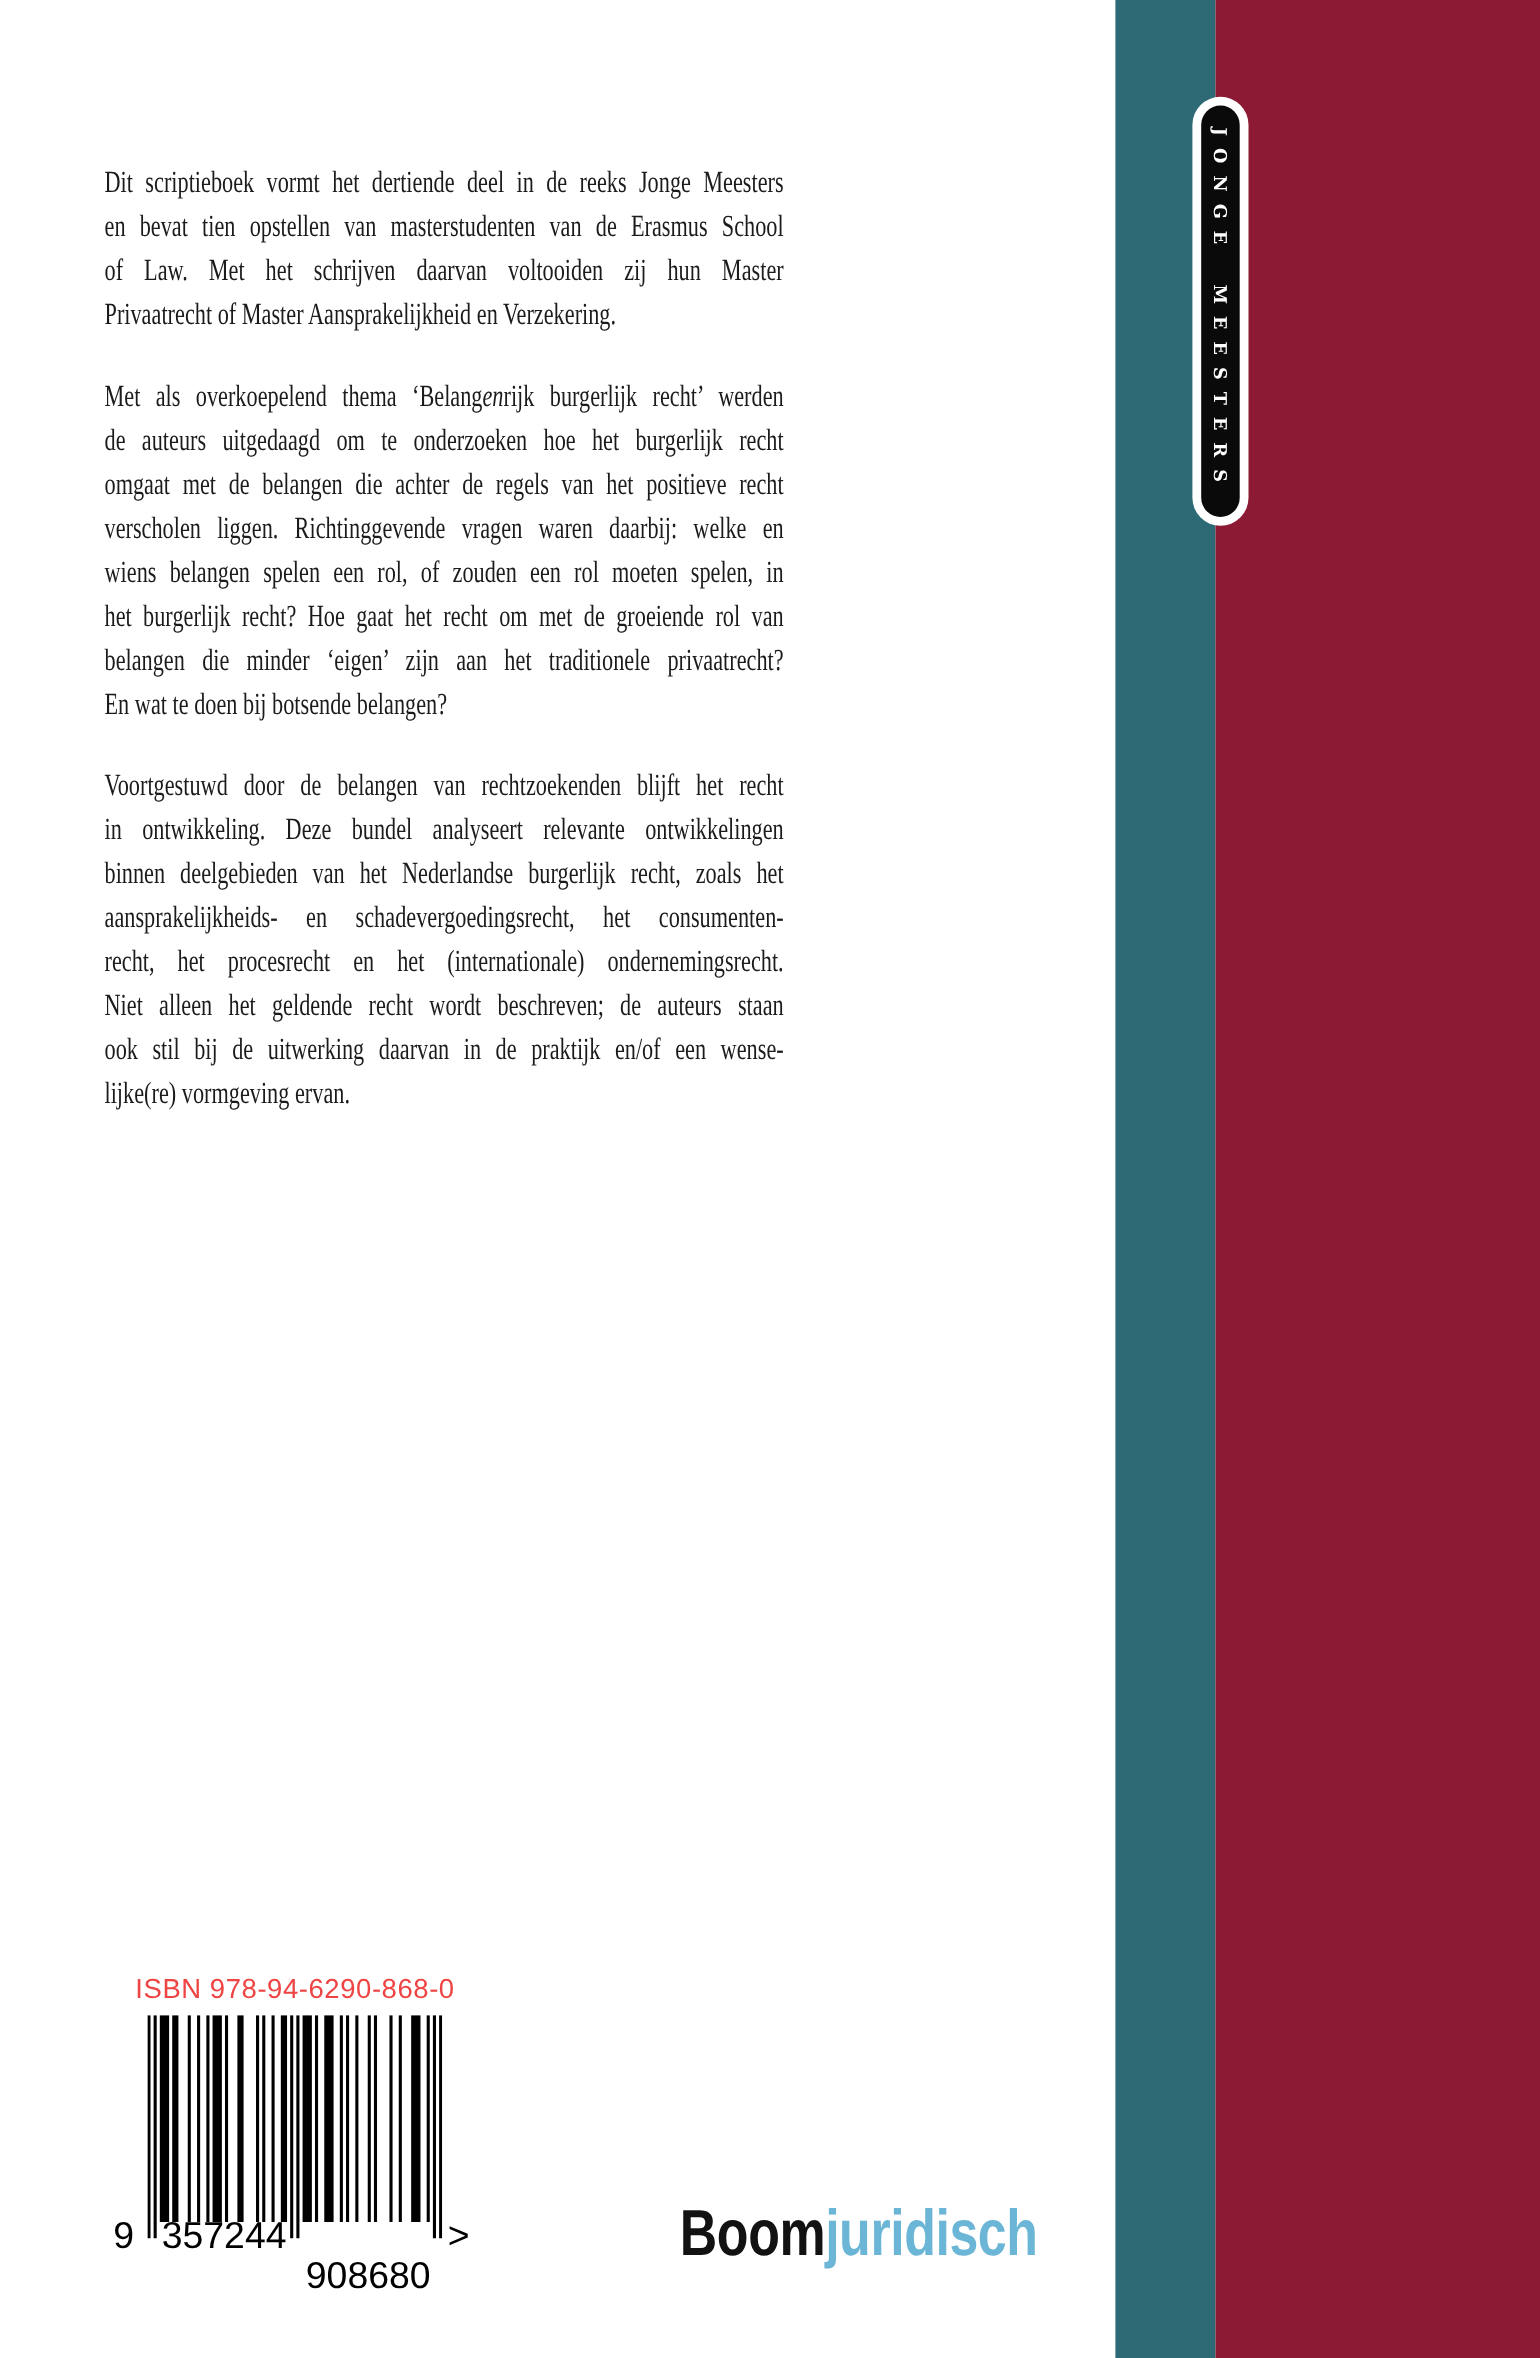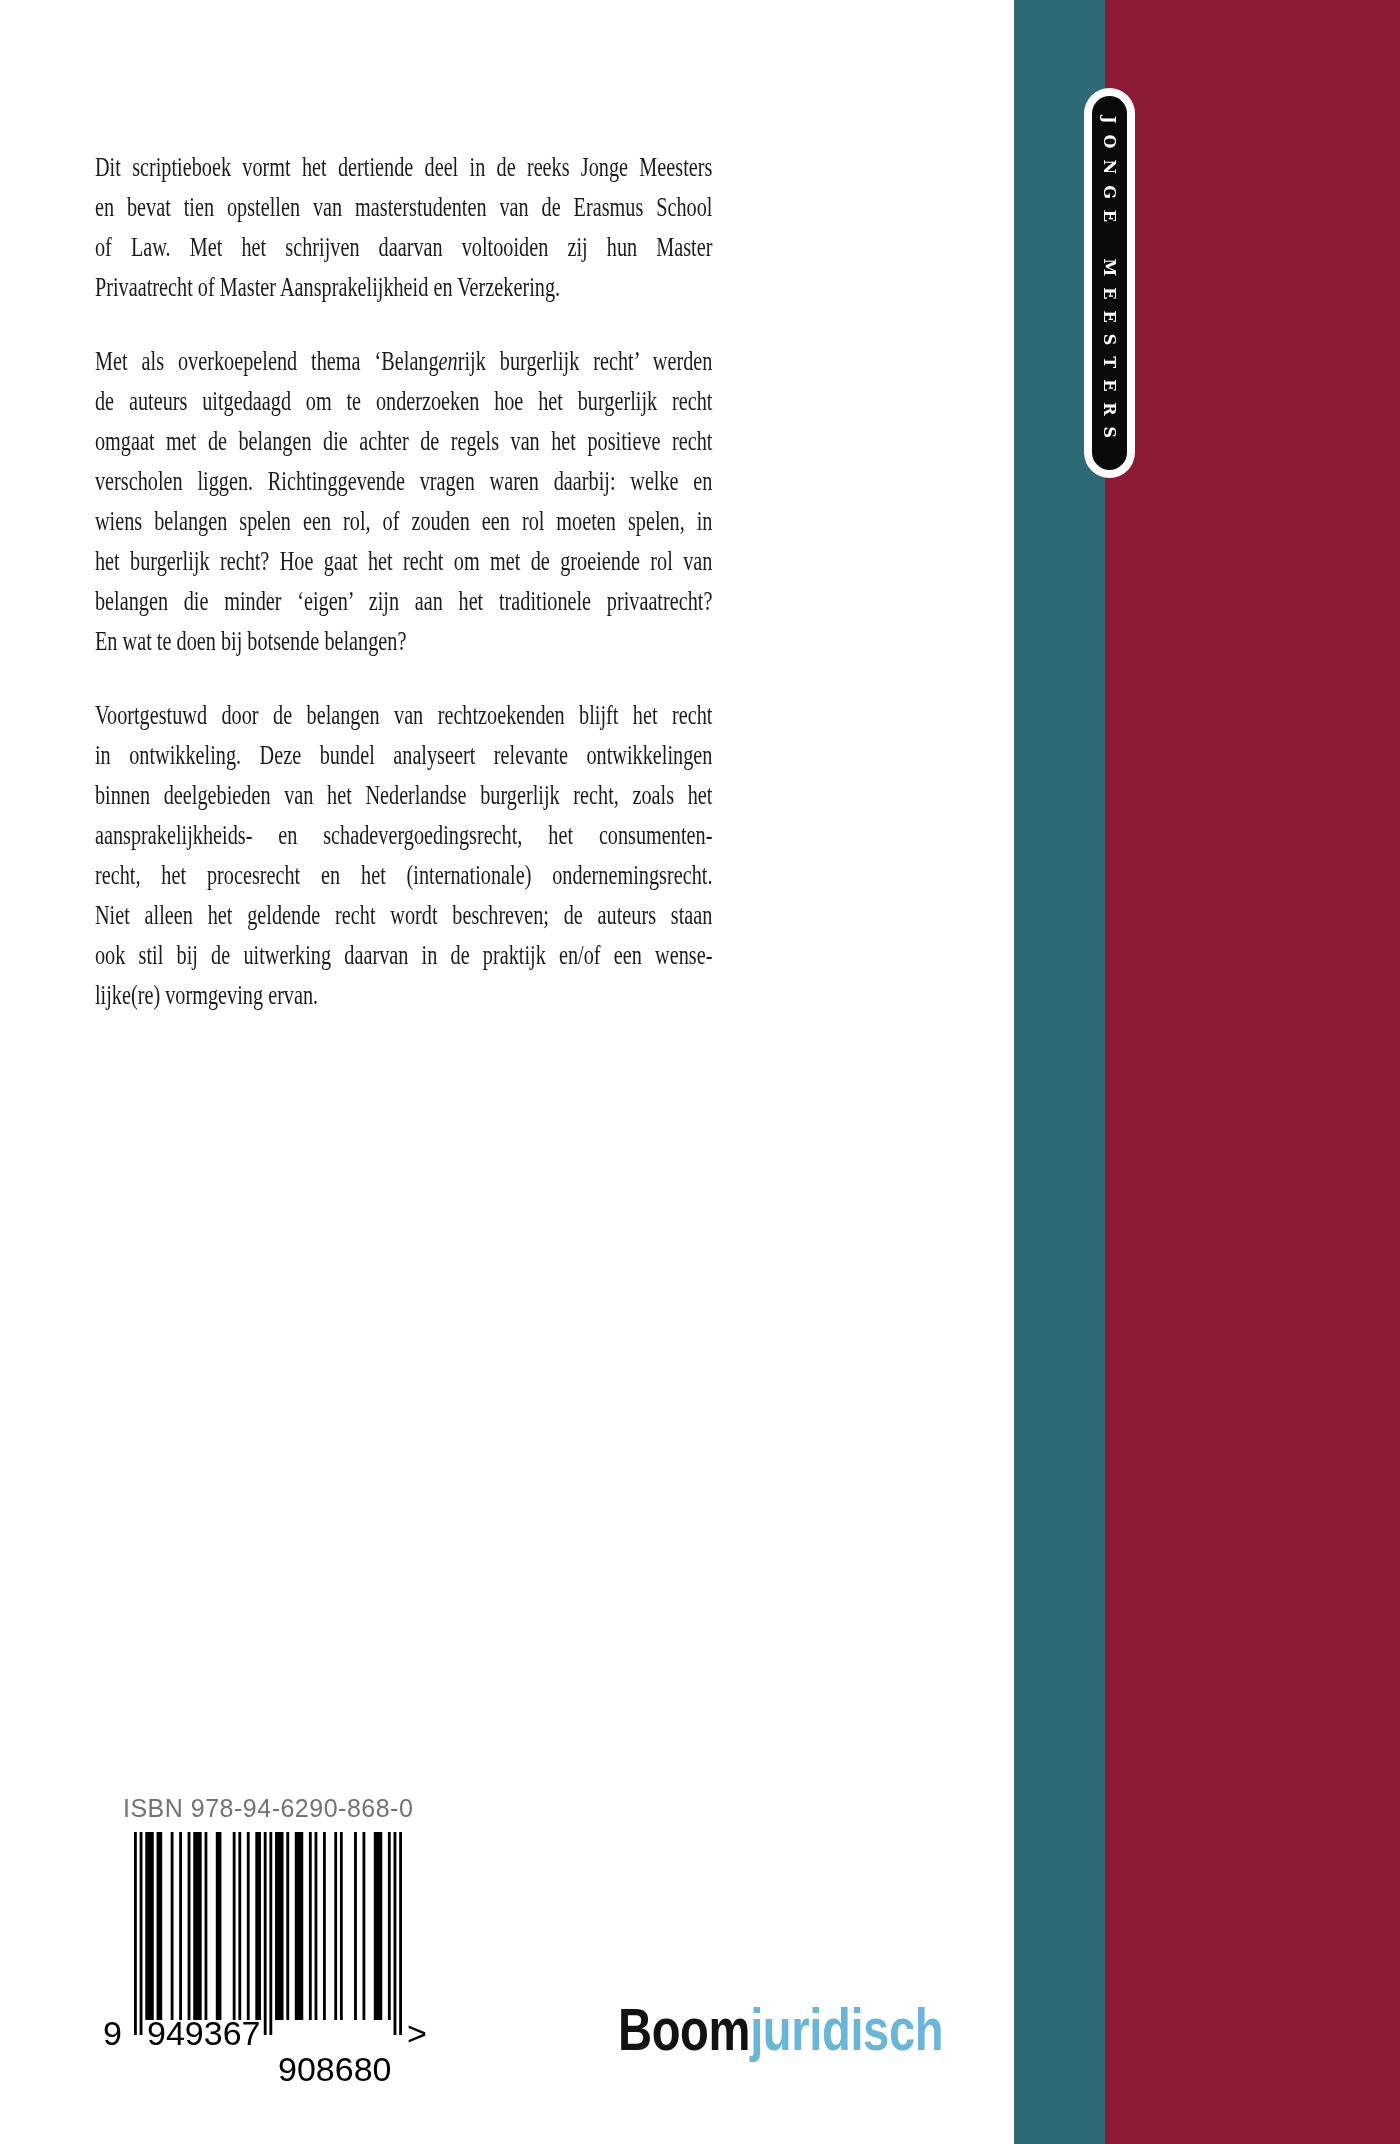--- a/index.html
+++ b/index.html
@@ -38,21 +38,21 @@
   }
   .para{margin:0 0 34px 0;}
   .para:last-child{margin-bottom:0;}
   .line{text-align:justify;text-align-last:justify;white-space:nowrap;}
   .line-last{text-align-last:left;}
   .back-text em{font-style:italic;}
 
   .isbn-label{
     position:absolute;left:123px;top:1793px;line-height:1.2;
     font-family:"Liberation Sans","DejaVu Sans",sans-serif;
-    font-size:25px;letter-spacing:0.5px;color:#737373;
+    font-size:25px;letter-spacing:0.5px;color:#ef4444;
   }
   .barcode{position:absolute;left:134px;top:1832px;width:268px;height:203px;}
   .barcode-digit{
     position:absolute;top:2016px;line-height:1;color:#000;
     font-family:"Liberation Sans","DejaVu Sans",sans-serif;font-size:34px;
   }
   #bd-first{left:103px;}
   #bd-g1{left:147px;}
   #bd-g2{left:278px;margin-top:36px;}
   #bd-arrow{left:407px;}
@@ -142,19 +142,19 @@
         <rect x="205.94" y="0" width="2.82" height="188" fill="#000"></rect>
         <rect x="220.05" y="0" width="2.82" height="188" fill="#000"></rect>
         <rect x="228.51" y="0" width="2.82" height="188" fill="#000"></rect>
         <rect x="239.79" y="0" width="8.46" height="188" fill="#000"></rect>
         <rect x="253.90" y="0" width="2.82" height="188" fill="#000"></rect>
         <rect x="259.54" y="0" width="2.82" height="203" fill="#000"></rect>
         <rect x="265.18" y="0" width="2.82" height="203" fill="#000"></rect>
       </svg></div>
 
   <span class="barcode-digit" id="bd-first">9</span>
-  <span class="barcode-digit" id="bd-g1">949367</span>
+  <span class="barcode-digit" id="bd-g1">357244</span>
   <span class="barcode-digit" id="bd-g2">908680</span>
   <span class="barcode-digit" id="bd-arrow">&gt;</span>
 
   <div class="publisher-logo"><span class="logo-boom">Boom</span><span class="logo-juridisch">juridisch</span></div>
 
 </div>
 
 </body></html>

